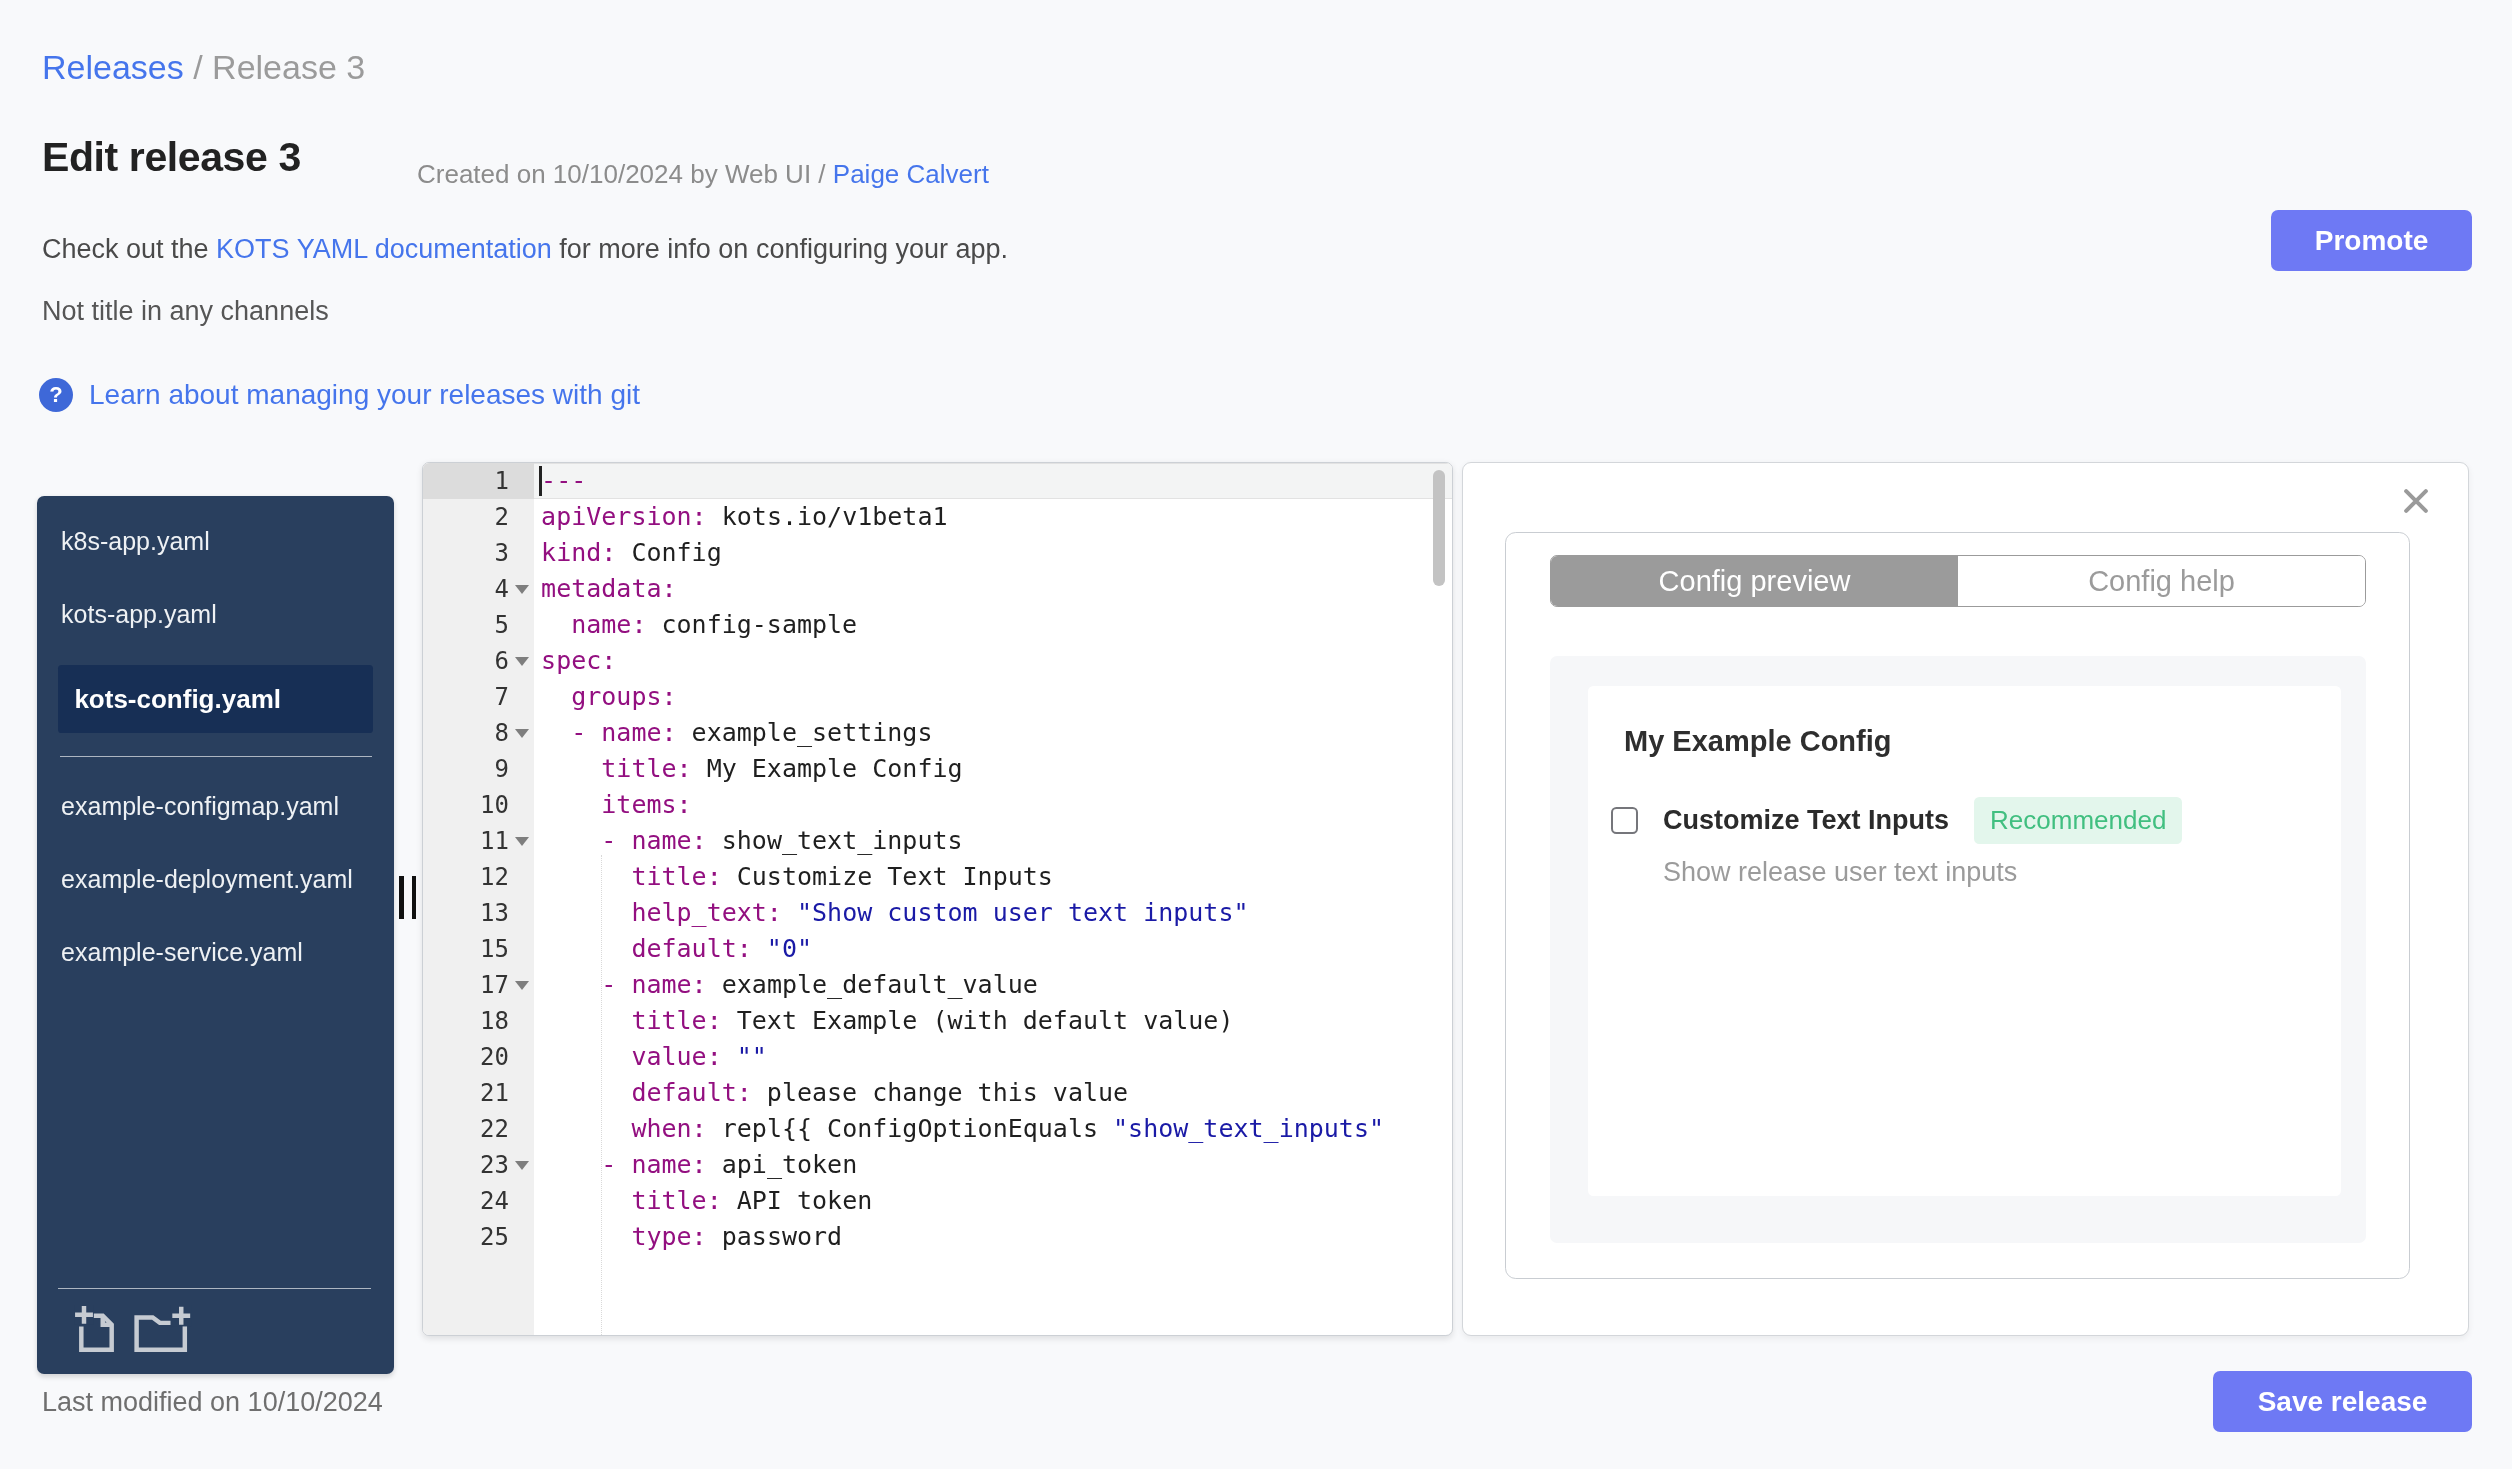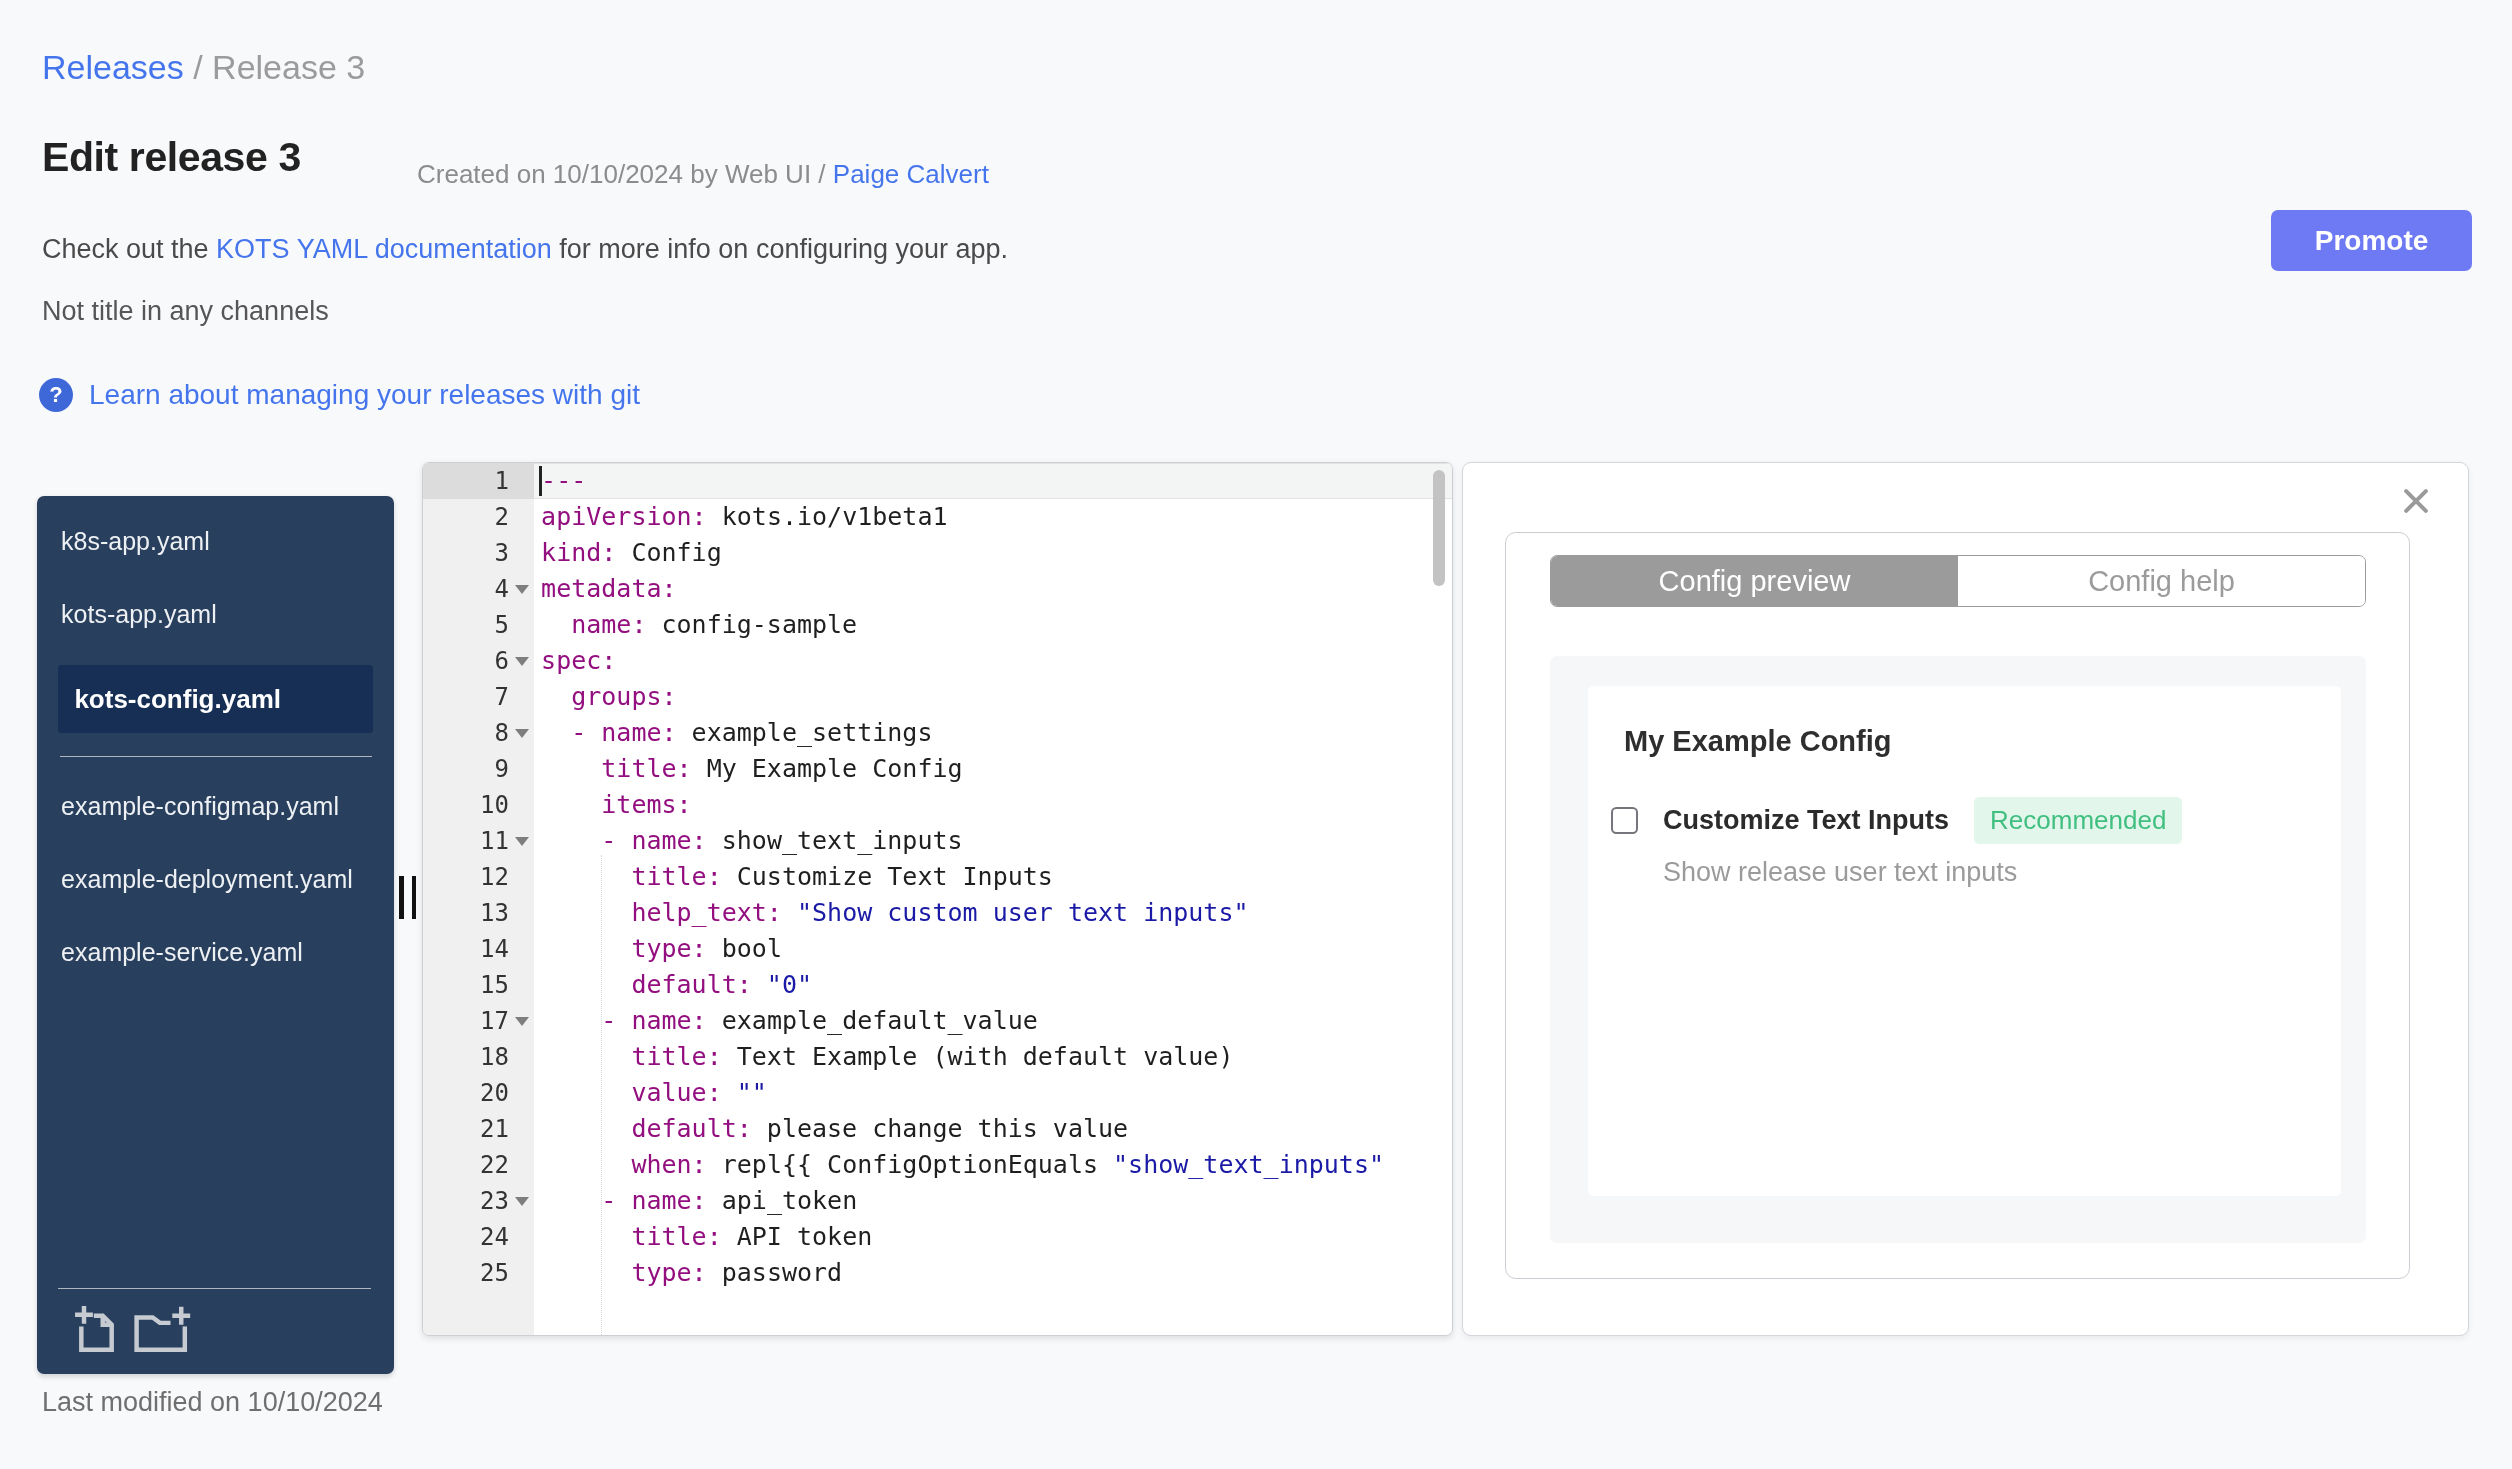--- a/index.html
+++ b/index.html
@@ -198,24 +198,20 @@
         </div>
         <div class="ed-line">
           <div class="gut">12</div>
           <div class="code"><span class="tok-key">      title:</span><span class="tok-txt"> Customize Text Inputs</span></div>
         </div>
         <div class="ed-line">
           <div class="gut">13</div>
           <div class="code"><span class="tok-key">      help_text:</span><span class="tok-str"> "Show custom user text inputs"</span></div>
         </div>
         <div class="ed-line">
-          <div class="gut">14</div>
-          <div class="code"><span class="tok-key">      type:</span><span class="tok-txt"> bool</span></div>
-        </div>
-        <div class="ed-line">
           <div class="gut">15</div>
           <div class="code"><span class="tok-key">      default:</span><span class="tok-str"> "0"</span></div>
         </div>
         <div class="ed-line">
           <div class="gut fold">17</div>
           <div class="code"><span class="tok-key">    - name:</span><span class="tok-txt"> example_default_value</span></div>
         </div>
         <div class="ed-line">
           <div class="gut">18</div>
           <div class="code"><span class="tok-key">      title:</span><span class="tok-txt"> Text Example (with default value)</span></div>
@@ -266,15 +262,16 @@
             <span class="cfg-label">Customize Text Inputs</span>
             <span class="badge">Recommended</span>
           </div>
           <div class="cfg-help">Show release user text inputs</div>
         </div>
       </div>
     </div>
   </div>
 
   <div class="abs last-modified">Last modified on 10/10/2024</div>
+  <button class="abs btn save">Save release</button>
 
 </div>
 
 
 </body></html>

